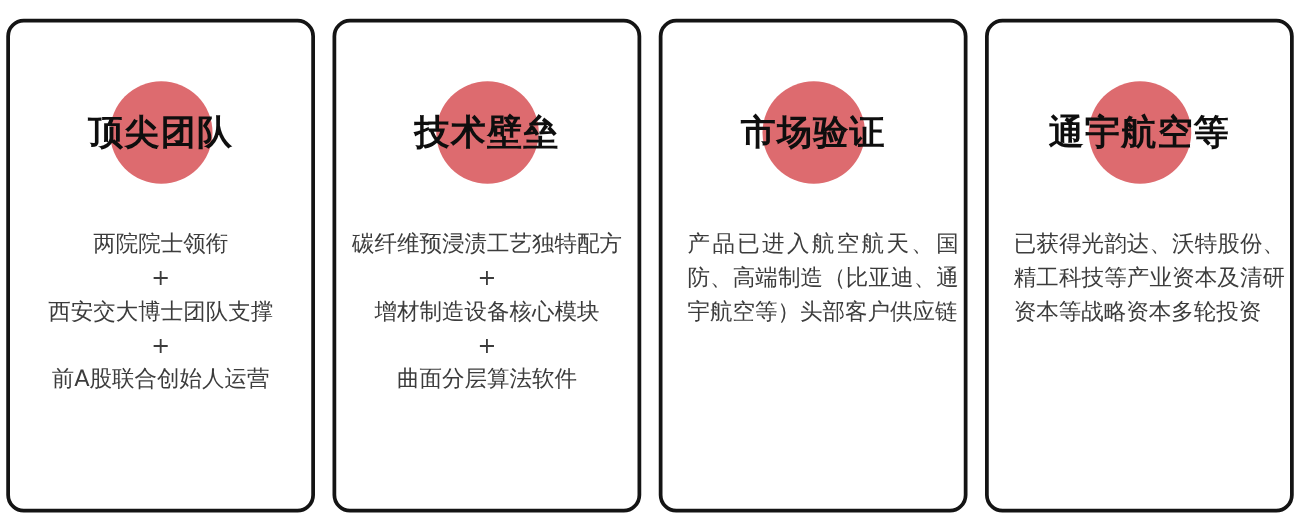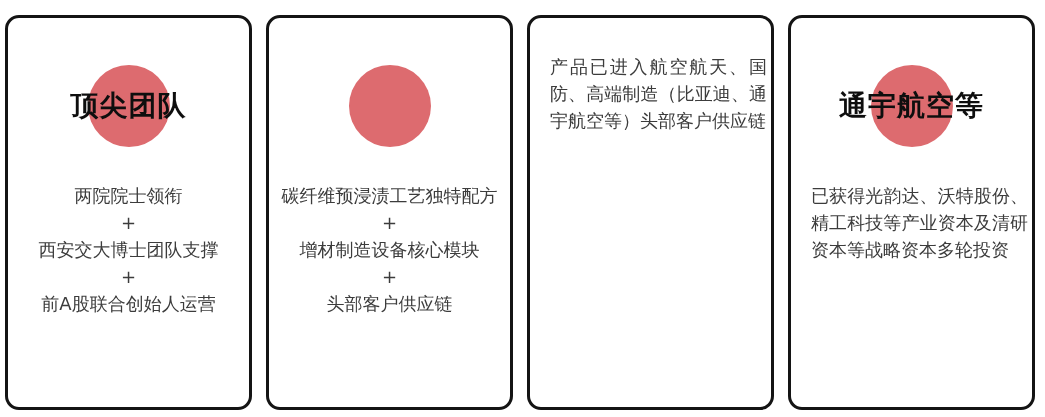--- a/index.html
+++ b/index.html
@@ -83,29 +83,34 @@
     <p class="card-body center">两院院士领衔
 +
 西安交大博士团队支撑
 +
 前A股联合创始人运营</p>
   </section>
 
   <section class="card">
     <div class="badge">
       <span class="circle"></span>
+      <h2 class="card-title">技术壁垒</h2>
     </div>
     <p class="card-body center">碳纤维预浸渍工艺独特配方
 +
 增材制造设备核心模块
 +
-头部客户供应链</p>
+曲面分层算法软件</p>
   </section>
 
   <section class="card">
+    <div class="badge">
+      <span class="circle"></span>
+      <h2 class="card-title">市场验证</h2>
+    </div>
     <p class="card-body justify">产品已进入航空航天、国防、高端制造（比亚迪、通宇航空等）头部客户供应链</p>
   </section>
 
   <section class="card">
     <div class="badge">
       <span class="circle"></span>
       <h2 class="card-title">通宇航空等</h2>
     </div>
     <p class="card-body justify">已获得光韵达、沃特股份、精工科技等产业资本及清研资本等战略资本多轮投资</p>
   </section>

